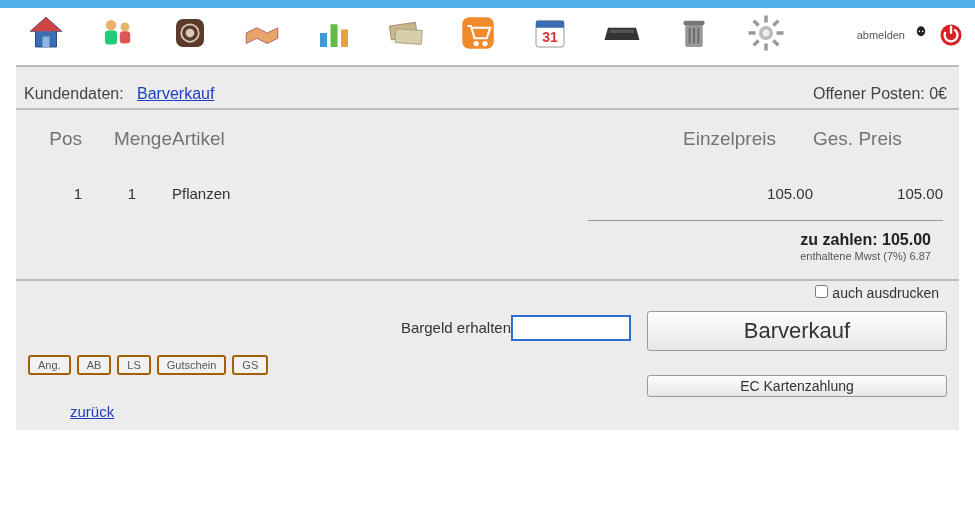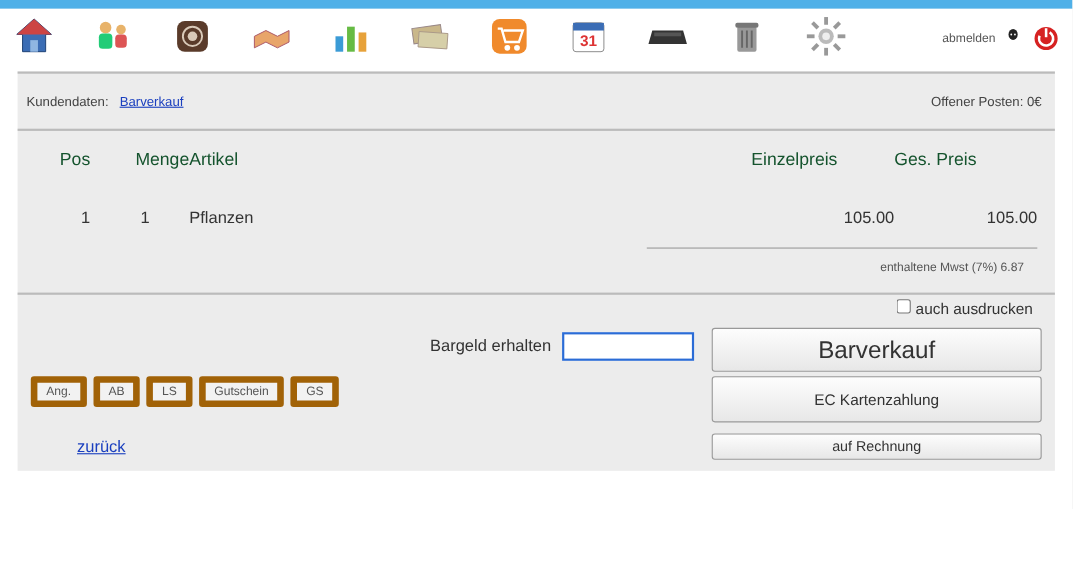--- a/index.html
+++ b/index.html
@@ -18,21 +18,21 @@
   }
   .toolbar {
     display: flex;
     align-items: center;
     padding: 4px 10px 8px 10px;
     gap: 0;
     background: #fff;
   }
   .toolbar-item {
     width: 72px;
-    text-align: left;
+    text-align: center;
     cursor: pointer;
   }
   .toolbar-item span.icon {
     display: inline-block;
     width: 42px;
     height: 42px;
   }
   .toolbar-spacer { flex: 1; }
   .logout-group { display: flex; align-items: center; gap: 6px; margin-left: auto; justify-content: space-between;}
   .logout-label { font-size: 11px; color: #555; cursor: pointer;}
@@ -41,33 +41,33 @@
     background: #ececec;
     margin: 0 16px;
     border-top: 2px solid #bbb;
     padding: 0 0 10px 0;
   }
   .hr { height: 2px; background: #bbb; margin: 0; }
   .row1 {
     display: flex;
     justify-content: space-between;
     align-items: center;
-    padding: 18px 12px 18px 8px;
-    font-size: 12px;
+    padding: 18px 12px 5px 8px;
+    font-size: 16px;
   }
   .row1 .left { color: #444; }
   .row1 .link { color: #1a3fbf; text-decoration: underline; cursor: pointer; }
   .row1 .right { color: #444; }
   .table-area { padding: 0 12px; }
   .thead {
     display: grid;
     grid-template-columns: 60px 80px 1fr 130px 130px;
     padding: 18px 4px 16px 4px;
-    font-size: 16px;
-    color: #14532d;
+    font-size: 19px;
+    color: #737373;
     border-bottom: 1px solid transparent;
   }
   .thead .c1 { text-align: right; padding-right: 10px;}
   .thead .c2 { text-align: right; }
   .thead .c3 { text-align: left; }
   .thead .c4, .thead .c5 { }
   .trow {
     display: grid;
     grid-template-columns: 60px 80px 1fr 130px 130px;
     padding: 18px 4px 18px 4px;
@@ -87,44 +87,44 @@
   .totals {
     text-align: right;
     padding: 10px 16px 14px 0;
     border-bottom: 1px solid transparent;
   }
   .totals .zz { font-weight: bold; font-size: 16px; color: #222; }
   .totals .vat { font-size: 11px; color: #555; line-height: 1.35; }
   .hr2 { height: 2px; background: #bbb; margin: 0 0 0 0; }
   .print-row { text-align: right; padding: 4px 8px 10px 0; grid-column: 2; }
   .print-row label { font-size: 14px; color: #333; }
-  .cash-row { display:flex; justify-content:flex-end; align-items:center; gap:10px; padding: 4px 0 14px 0;}
+  .cash-row { display:flex; justify-content:flex-end; align-items:center; padding: 4px 0 14px 0;}
   .cash-row label { font-size: 15px; color: #333; }
   .cash-row input {
     width: 120px; height: 26px; border: 2px solid #2b6cd6; padding: 2px 4px;
     font-size: 14px; background: #fff;
   }
   .mini-buttons { display:flex; gap:6px; flex-wrap: wrap; }
   .mini-buttons button {
     font-size: 11px; color: #555; background: #f2f2f2;
-    border: 6px solid #a16207; border-radius: 3px;
+    border: 2px solid #a16207; border-radius: 3px;
     padding: 2px 8px; cursor: pointer;
   }
   .back-link {
     display: inline-block; margin-top: 28px; color: #1a3fbf;
     text-decoration: underline; font-size: 15px; cursor: pointer; margin-left: 42px;
   }
   .big-buttons { display:flex; flex-direction:column; gap:10px; }
   .big-buttons button {
     width: 100%; border: 1px solid #999; border-radius: 3px;
     background: linear-gradient(#fdfdfd,#e7e7e7);
     cursor: pointer; color: #333;
   }
   .btn-bar { height: 40px; font-size: 22px;  }
-  .btn-ec  { height: 42px; font-size: 14px; }
+  .btn-ec  { height: 22px; font-size: 14px; margin-top: 20px; }
   .btn-rech{ height: 24px; font-size: 13px; }
   .grid2 {
     display:grid;
     grid-template-columns: 1fr 300px;
     gap: 16px;
     padding: 0 12px;
     align-items: start;
   }
 </style>
 </head>
@@ -287,20 +287,24 @@
     </div>
     <div class="trow">
       <div class="c1">1</div>
       <div class="c2">1</div>
       <div class="c3">Pflanzen</div>
       <div class="c4">105.00</div>
       <div class="c5">105.00</div>
     </div>
     <div class="totals-line"></div>
     <div class="totals">
+      <div class="zz">
+        <span>zu zahlen:</span>
+        <span>105.00</span>
+      </div>
       <div class="vat">enthaltene Mwst (7%) 6.87</div>
     </div>
   </div>
 
   <div class="hr2"></div>
 
   <div class="grid2">
     <div></div>
     <div class="print-row">
       <input type="checkbox" id="pr" style="">
@@ -324,17 +328,16 @@
         <button>Ang.</button>
         <button>AB</button>
         <button>LS</button>
         <button>Gutschein</button>
         <button>GS</button>
       </div>
       <a class="back-link">zurück</a>
     </div>
     <div class="big-buttons">
       <button class="btn-ec">EC Kartenzahlung</button>
-      <button class="btn-rech">auf Rechnung</button>
     </div>
   </div>
 
 </div>
 
 </body></html>

